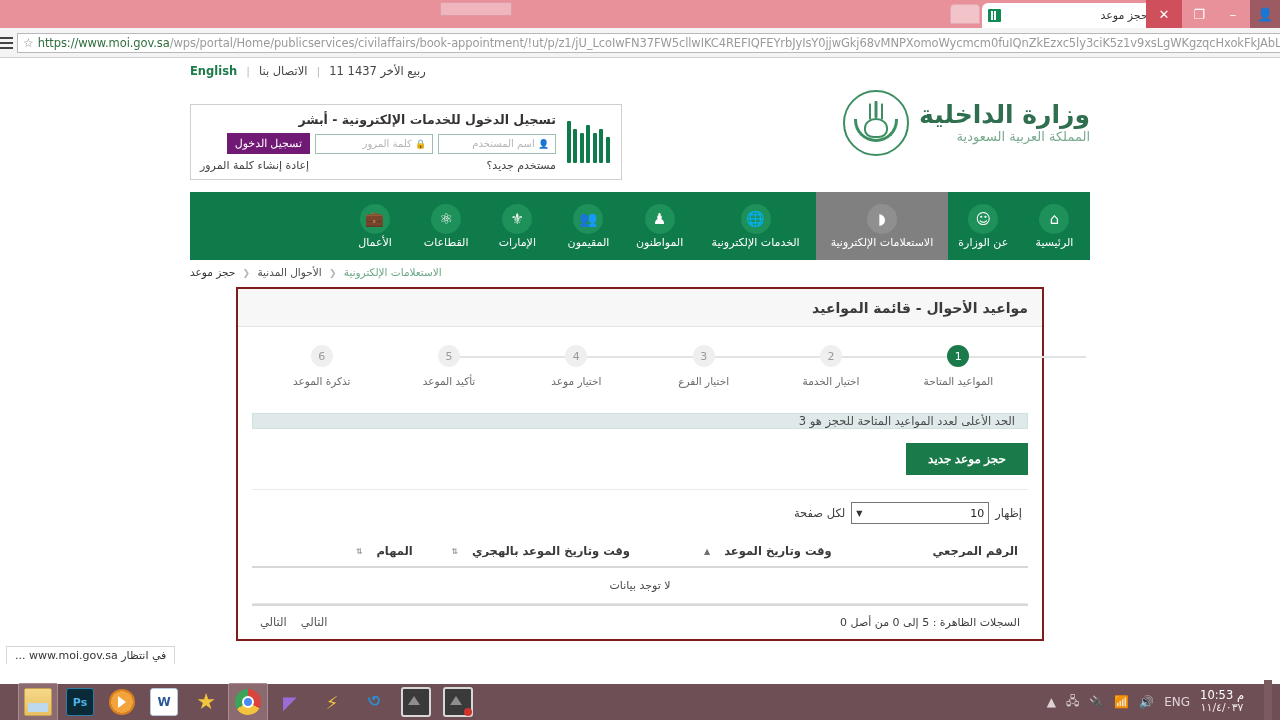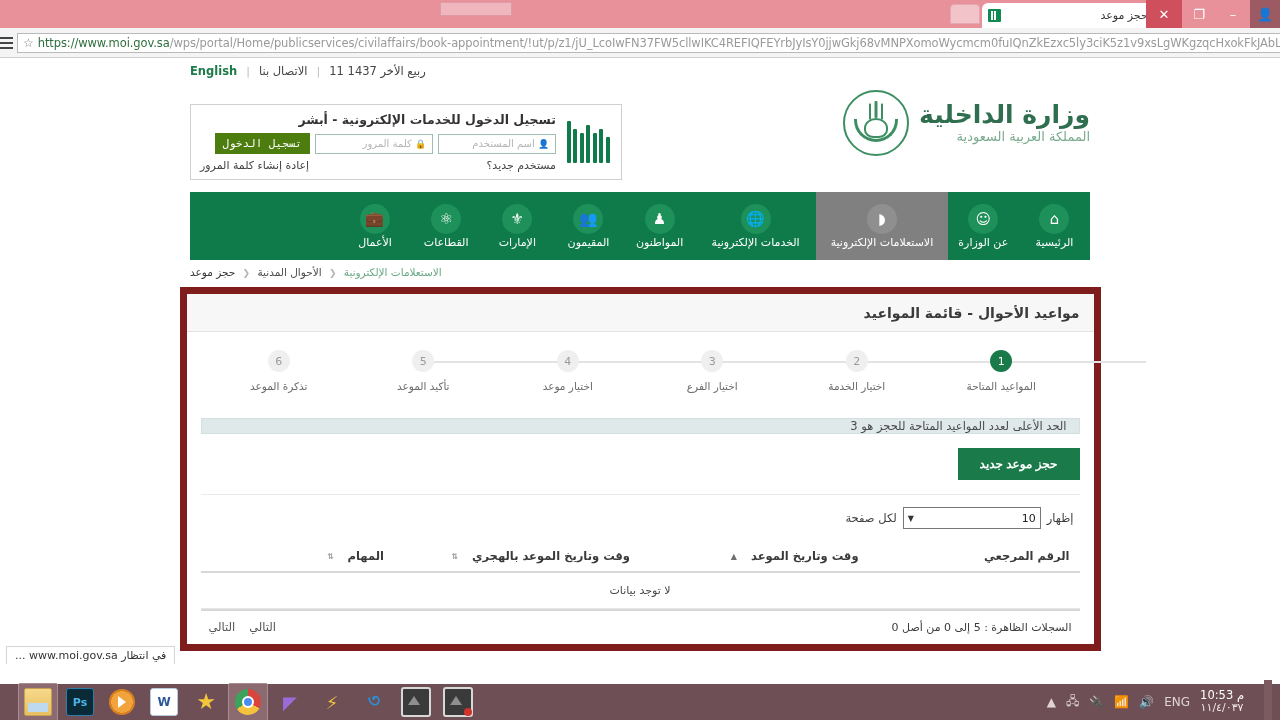--- a/index.html
+++ b/index.html
@@ -109,22 +109,22 @@
   .login-fields{display:flex;align-items:center;gap:5px;direction:rtl;}
   .inp{
     height:20px;border:1px solid #9fc0ae;background:#fff;box-sizing:border-box;
     display:flex;align-items:center;gap:4px;padding:0 5px;
   }
   .inp.user{width:118px;}
   .inp.pass{width:118px;}
   .inp .ph{font-size:10px;color:#b4b4b4;}
   .inp .ic{font-size:9px;color:#9a9a9a;}
   .btn-login{
-    background:#4d7c0f;color:#fff;font-size:11px;border:none;
-    padding:4px 8px;cursor:pointer;white-space:nowrap;font-family:Liberation Mono, monospace;
+    background:#701a75;color:#fff;font-size:11px;border:none;
+    padding:4px 8px;cursor:pointer;white-space:nowrap;
   }
   .login-links{display:flex;justify-content:space-between;margin-top:5px;direction:rtl;}
   .login-links a{font-size:11px;color:#444;text-decoration:none;}
 
   
   .navbar{
     width:900px;margin:12px auto 0 auto;background:#0f7a4a;height:68px;
     display:flex;direction:rtl;
   }
   .navitem{
@@ -145,21 +145,21 @@
     width:900px;margin:6px auto 0 auto;text-align:left;direction:rtl;
     font-size:10.5px;color:#4f4f4f;padding-bottom:5px;
   }
   .crumbs .c1{color:#6aa886;}
   .crumbs .sep{color:#b4b4b4;margin:0 4px;font-size:9px;}
   .crumbs .cur{color:#333;}
   .crumbs-row{width:900px;margin:0 auto;display:flex;justify-content:flex-start;}
 
   
   .panel{
-    width:921px;margin:4px auto 0 auto;border:7px solid #7f1d1d;background:#fff;
+    width:808px;margin:4px auto 0 auto;border:2px solid #7f1d1d;background:#fff;
     box-sizing:border-box;
   }
   .panel-head{
     background:#f7f7f7;border-bottom:1px solid #e3e3e3;
     padding:9px 14px;text-align:right;
   }
   .panel-title{font-size:14px;color:#3a3a3a;font-weight:bold;}
   .panel-body{padding:14px 14px 6px 14px;}
 
   

